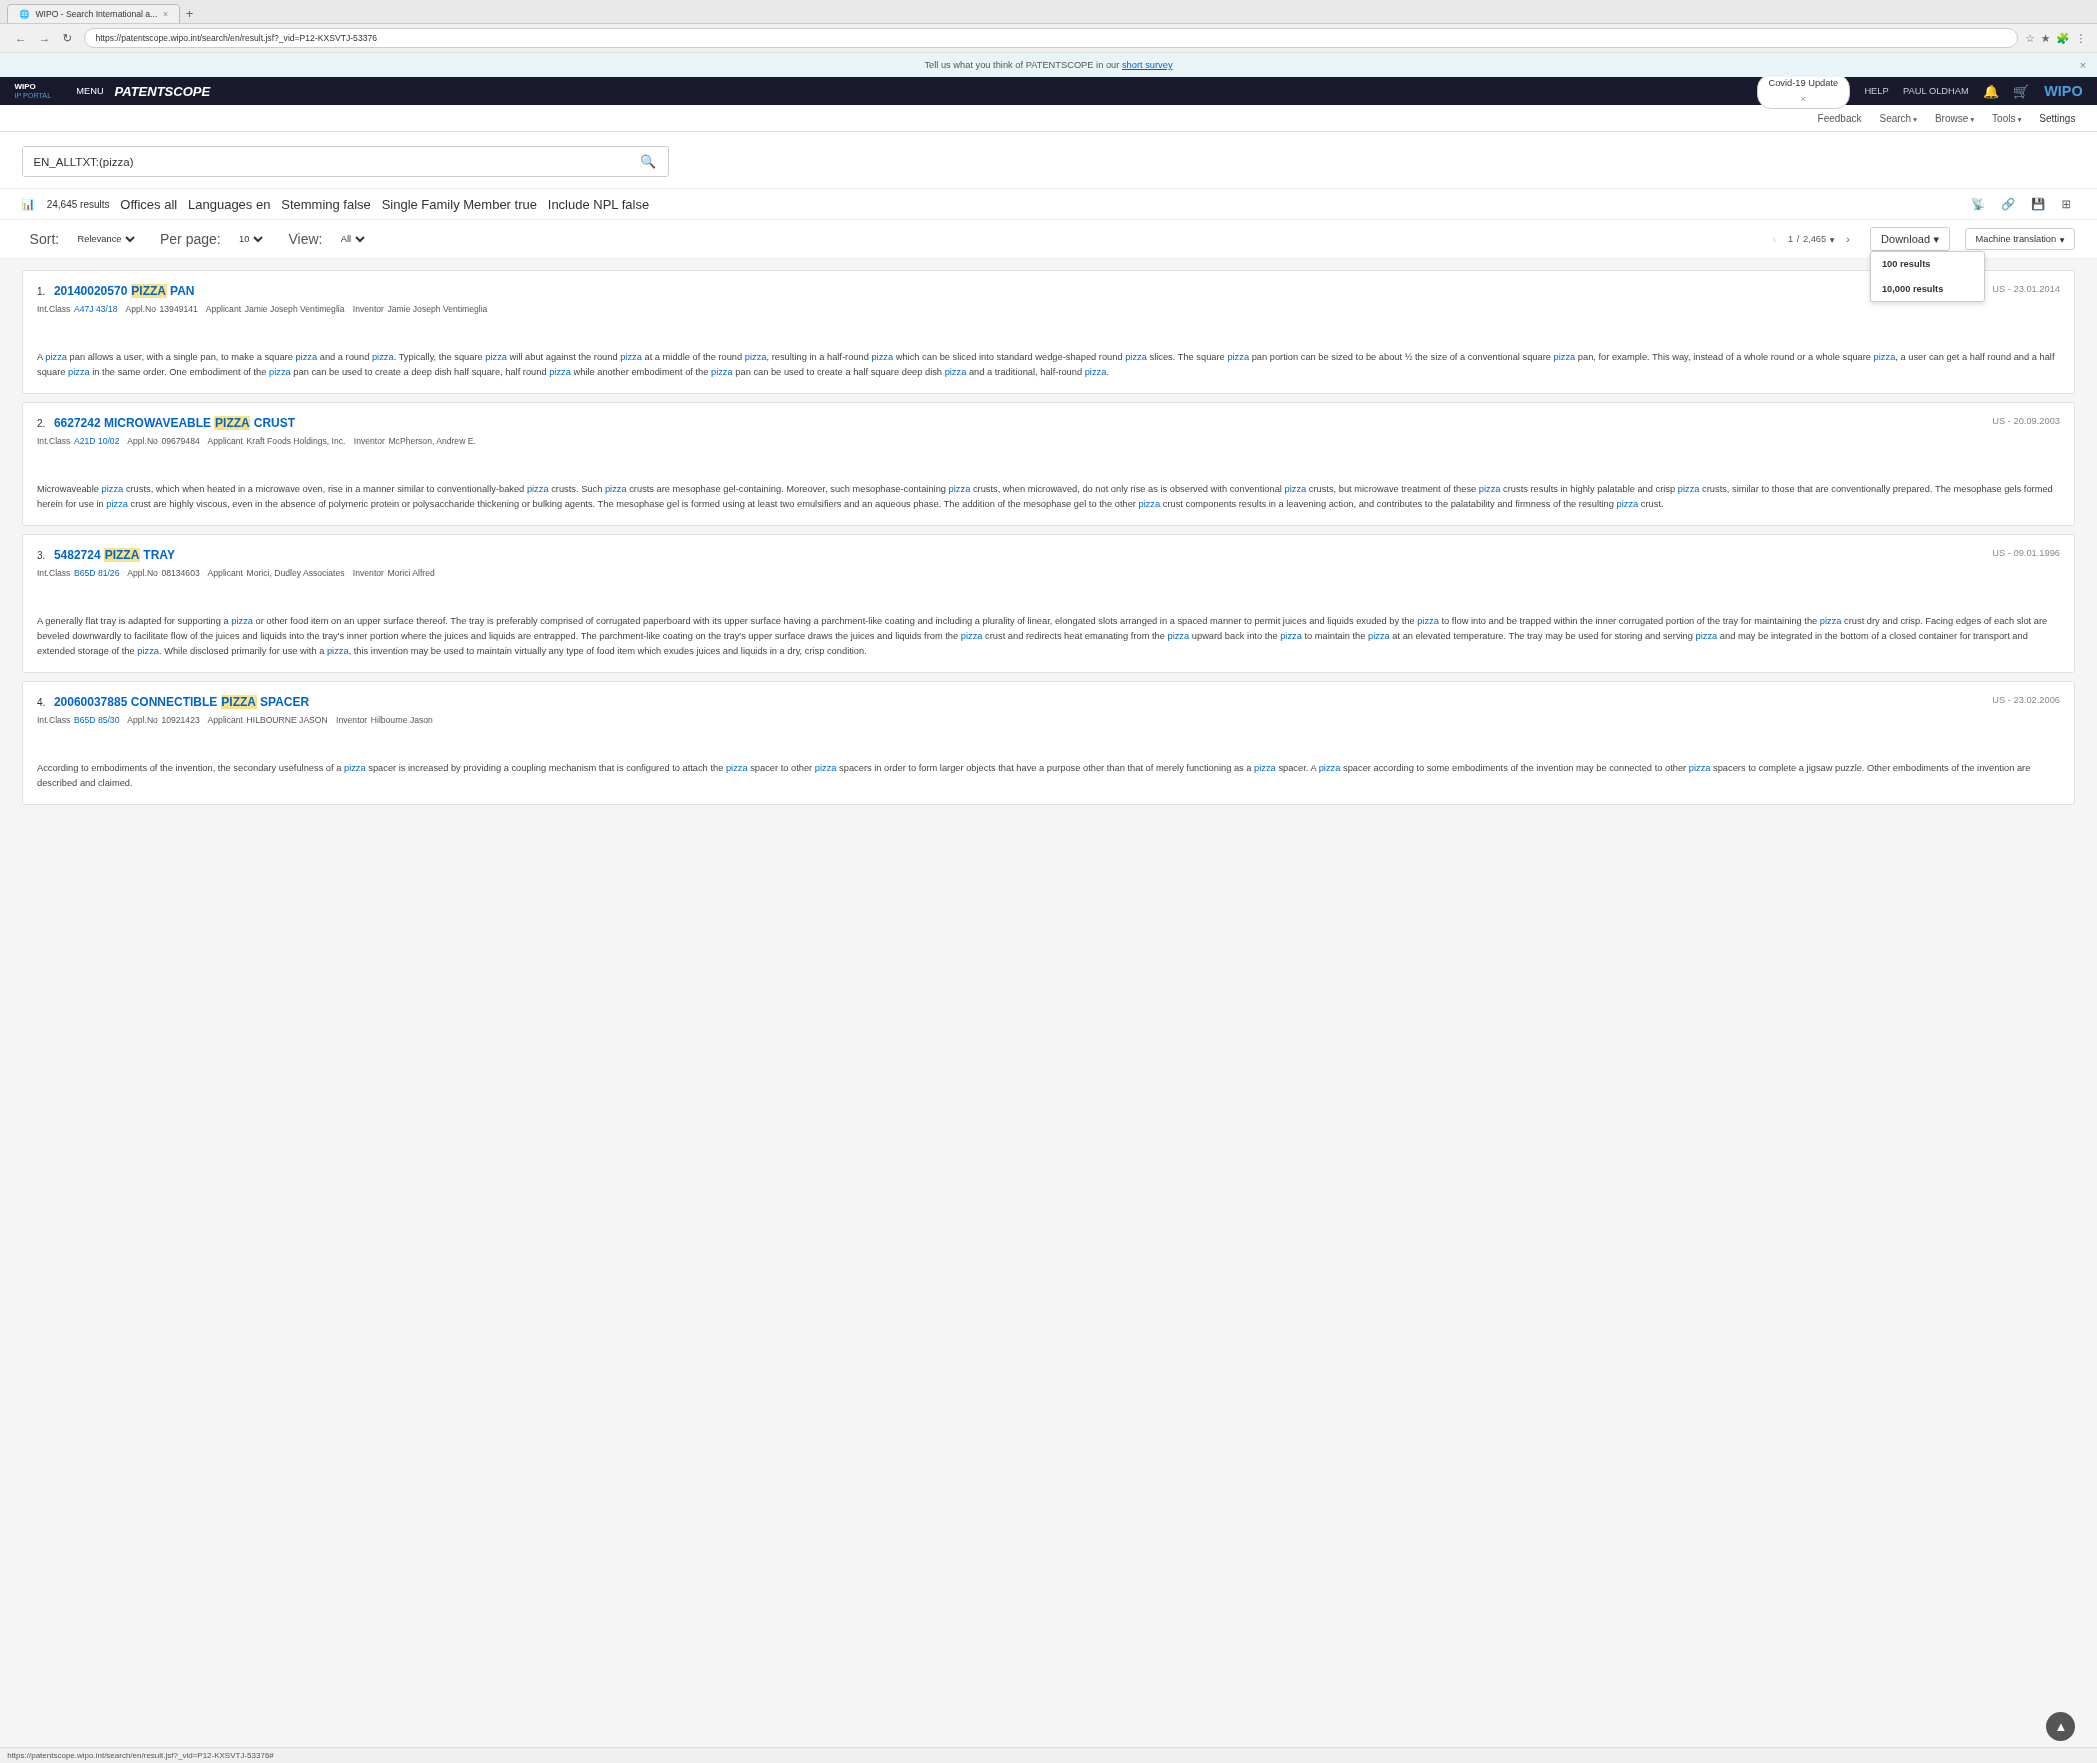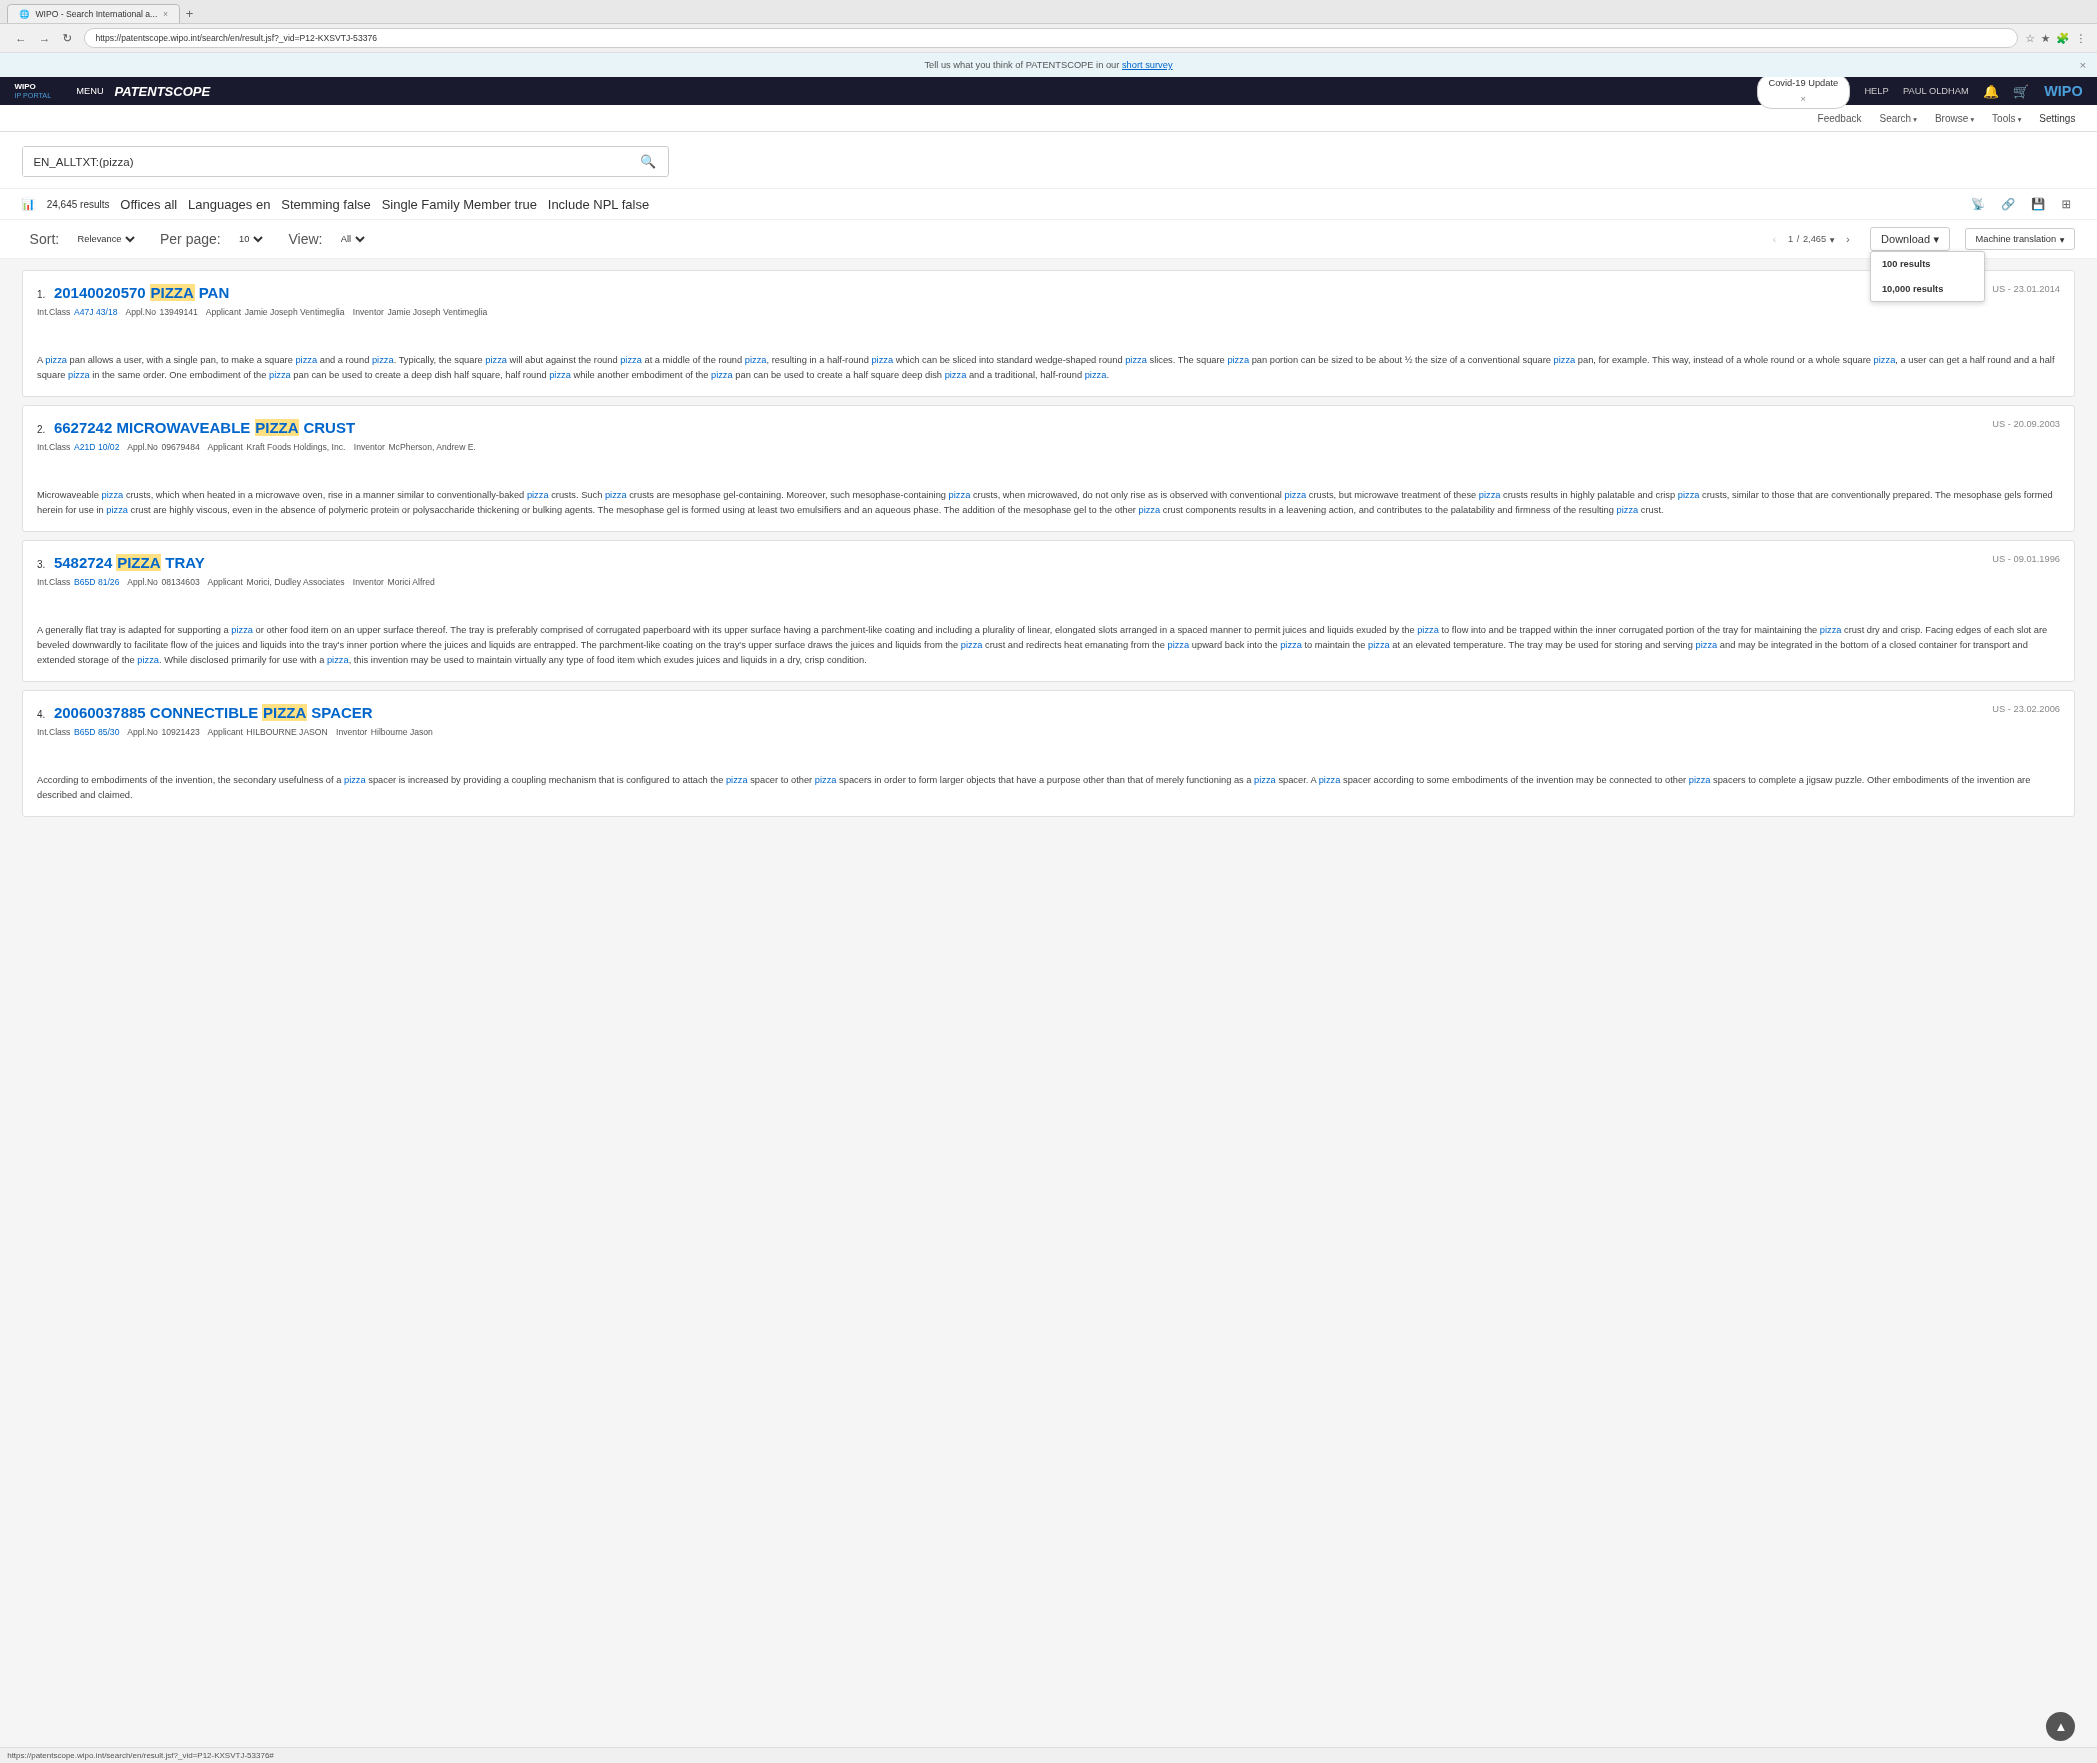--- a/index.html
+++ b/index.html
@@ -302,21 +302,21 @@
       padding: 13px 14.4px;
       margin-bottom: 8.6px;
     }
     .result-header {
       display: flex;
       justify-content: space-between;
       align-items: flex-start;
       margin-bottom: 5.8px;
     }
     .result-number { color: #333; font-weight: 500; margin-right: 5.8px; }
-    .result-title-link { color: #0066cc; text-decoration: none; font-weight: 600; font-size: 15px; }
+    .result-title-link { color: #0066cc; text-decoration: none; font-weight: 600; font-size: 12px; }
     .result-date { color: #888; font-size: 9.3px; white-space: nowrap; }
     .result-meta {
       font-size: 8.6px;
       color: #555;
       margin-bottom: 5.8px;
       display: flex;
       flex-wrap: wrap;
       gap: 3.6px;
     }
     .result-meta .int-class-link { color: #0066cc; text-decoration: none; }

